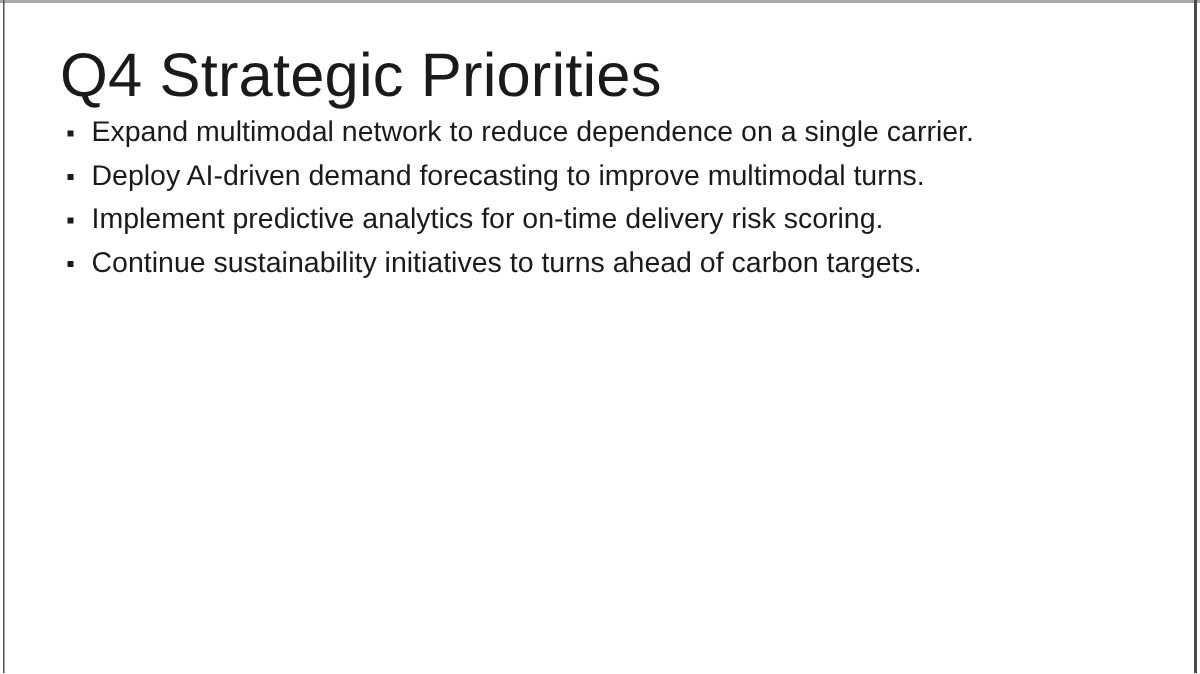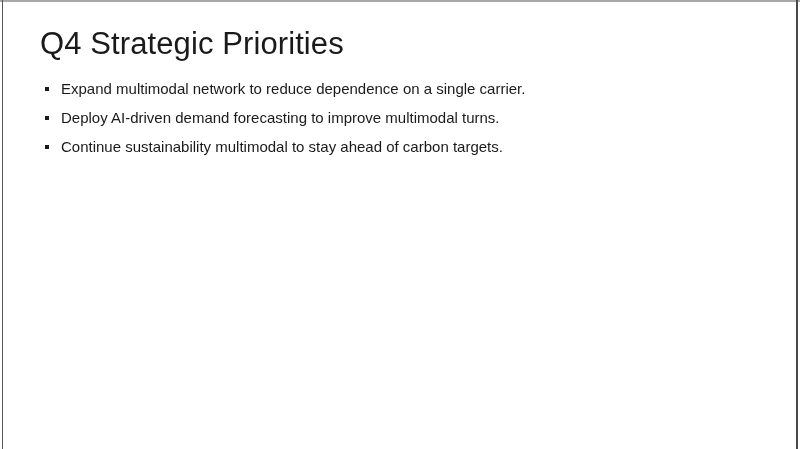--- a/index.html
+++ b/index.html
@@ -51,21 +51,21 @@
     top: 0;
     left: 0;
     width: 800px;
     height: 449px;
   }
 
   #slide-title {
     position: absolute;
     left: 40px;
     top: 26px;
-    font-size: 31px;
+    font-size: 41px;
     font-weight: 300;
     letter-spacing: 0.1px;
     color: #1a1a1a;
     line-height: 1.18;
     white-space: nowrap;
   }
 
   #bullet-list {
     position: absolute;
     left: 44px;
@@ -73,21 +73,21 @@
     width: 700px;
     list-style: none;
     margin: 0;
     padding: 0;
   }
 
   #bullet-list li {
     position: relative;
     height: 29px;
     padding-left: 17px;
-    font-size: 15px;
+    font-size: 19px;
     font-weight: 400;
     color: #1a1a1a;
     line-height: 20px;
     white-space: nowrap;
   }
 
   .bullet-marker {
     position: absolute;
     left: 1px;
     top: 8px;
@@ -119,18 +119,22 @@
       <li>
         <span class="bullet-marker"></span>
         <span class="bullet-text">Expand multimodal network to reduce dependence on a single carrier.</span>
       </li>
       <li>
         <span class="bullet-marker"></span>
         <span class="bullet-text">Deploy AI-driven demand forecasting to improve multimodal turns.</span>
       </li>
       <li>
         <span class="bullet-marker"></span>
-        <span class="bullet-text">Continue sustainability multimodal to stay ahead of carbon targets.</span>
+        <span class="bullet-text">Implement predictive analytics for on-time delivery risk scoring.</span>
+      </li>
+      <li>
+        <span class="bullet-marker"></span>
+        <span class="bullet-text">Continue sustainability initiatives to turns ahead of carbon targets.</span>
       </li>
     </ul>
 
   </div>
 </div>
 
 </body></html>

